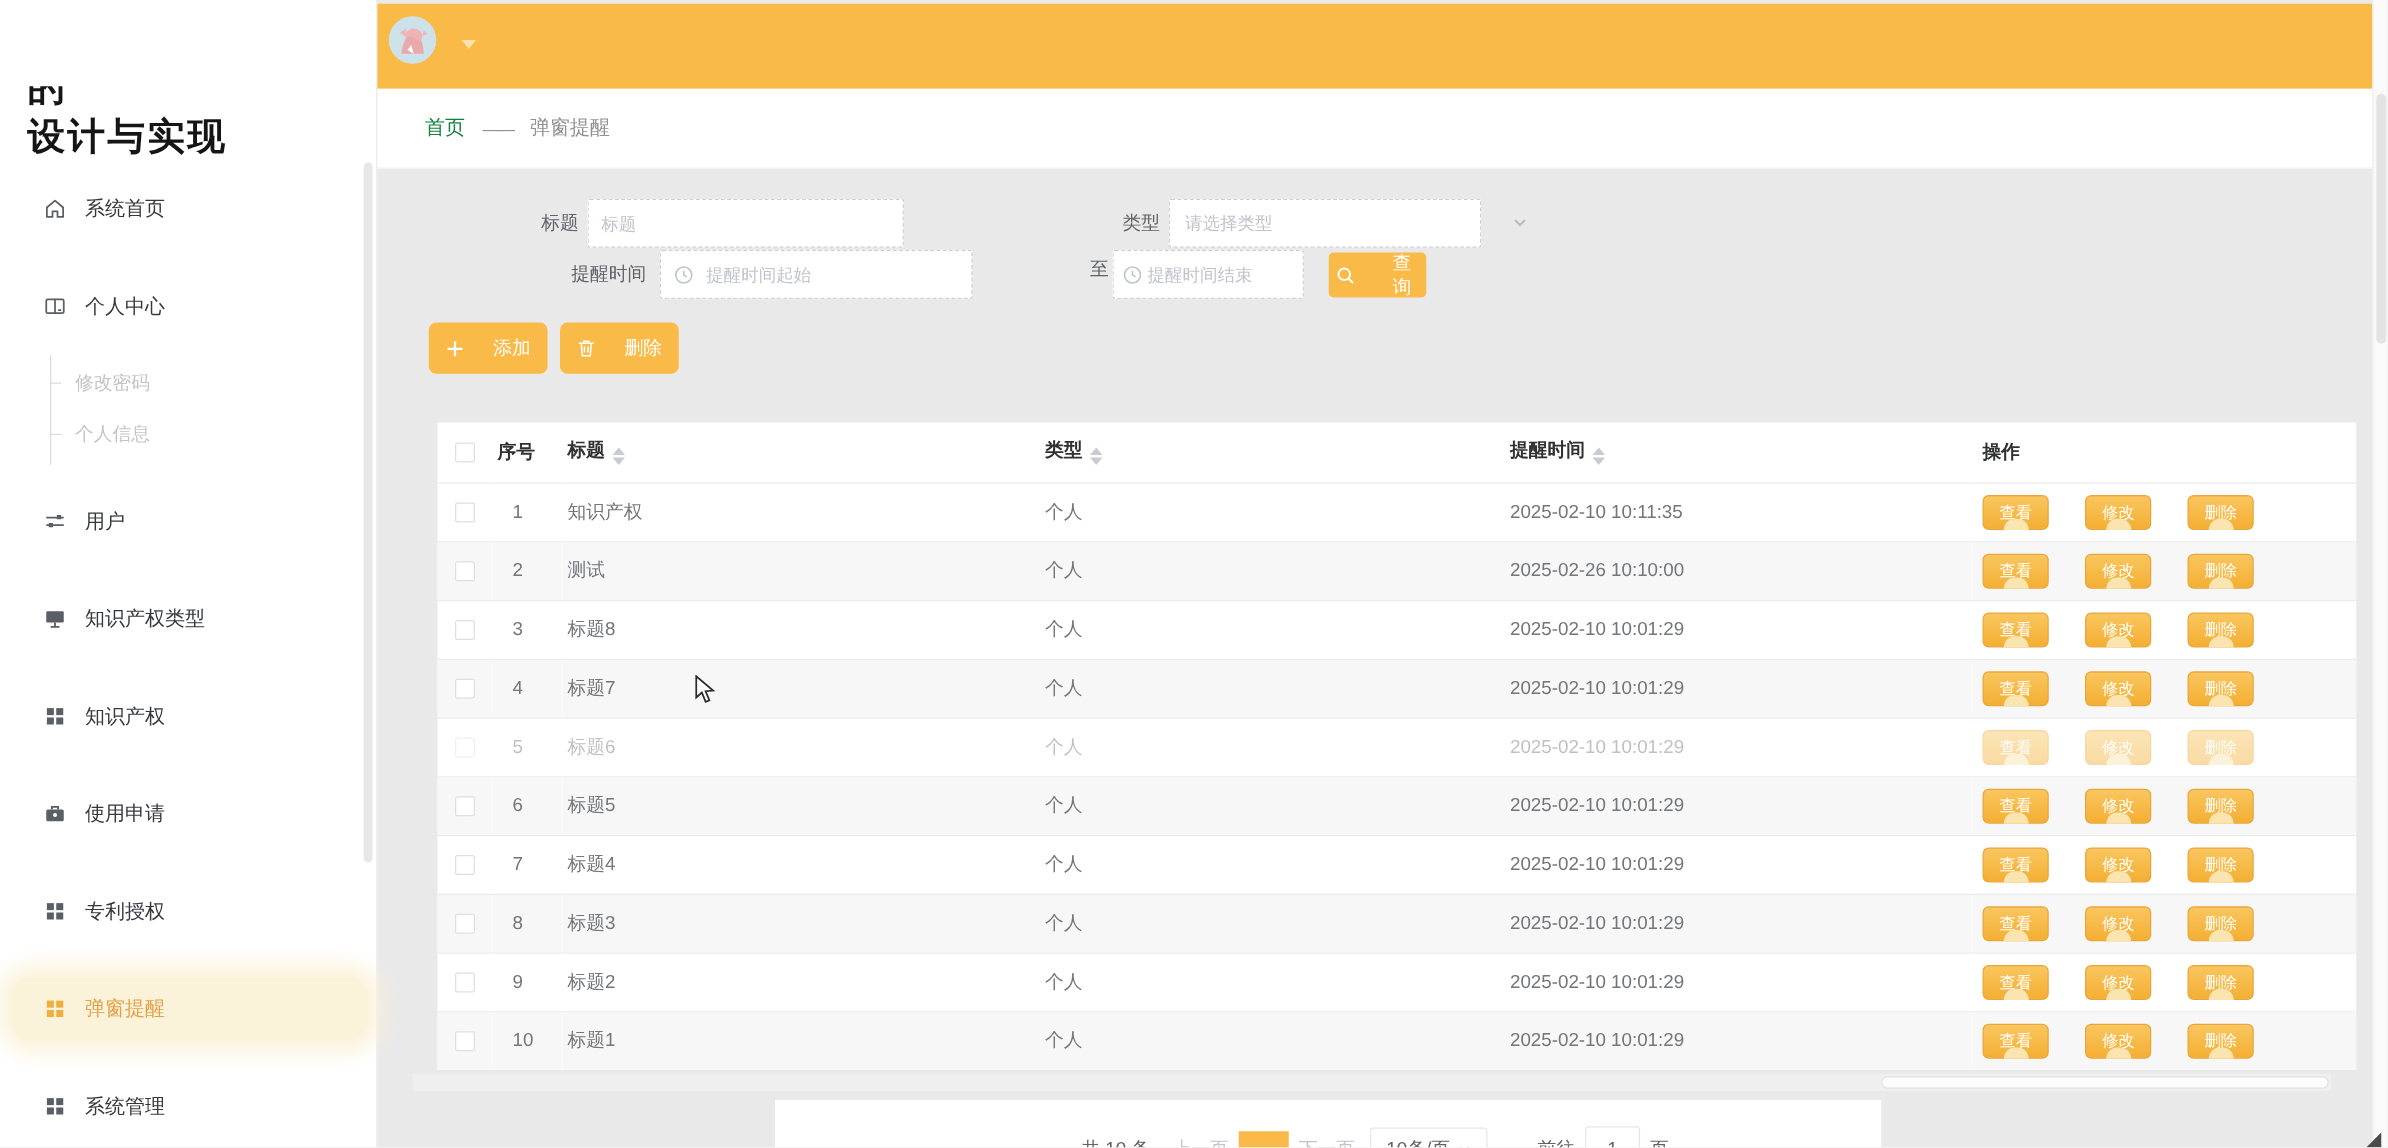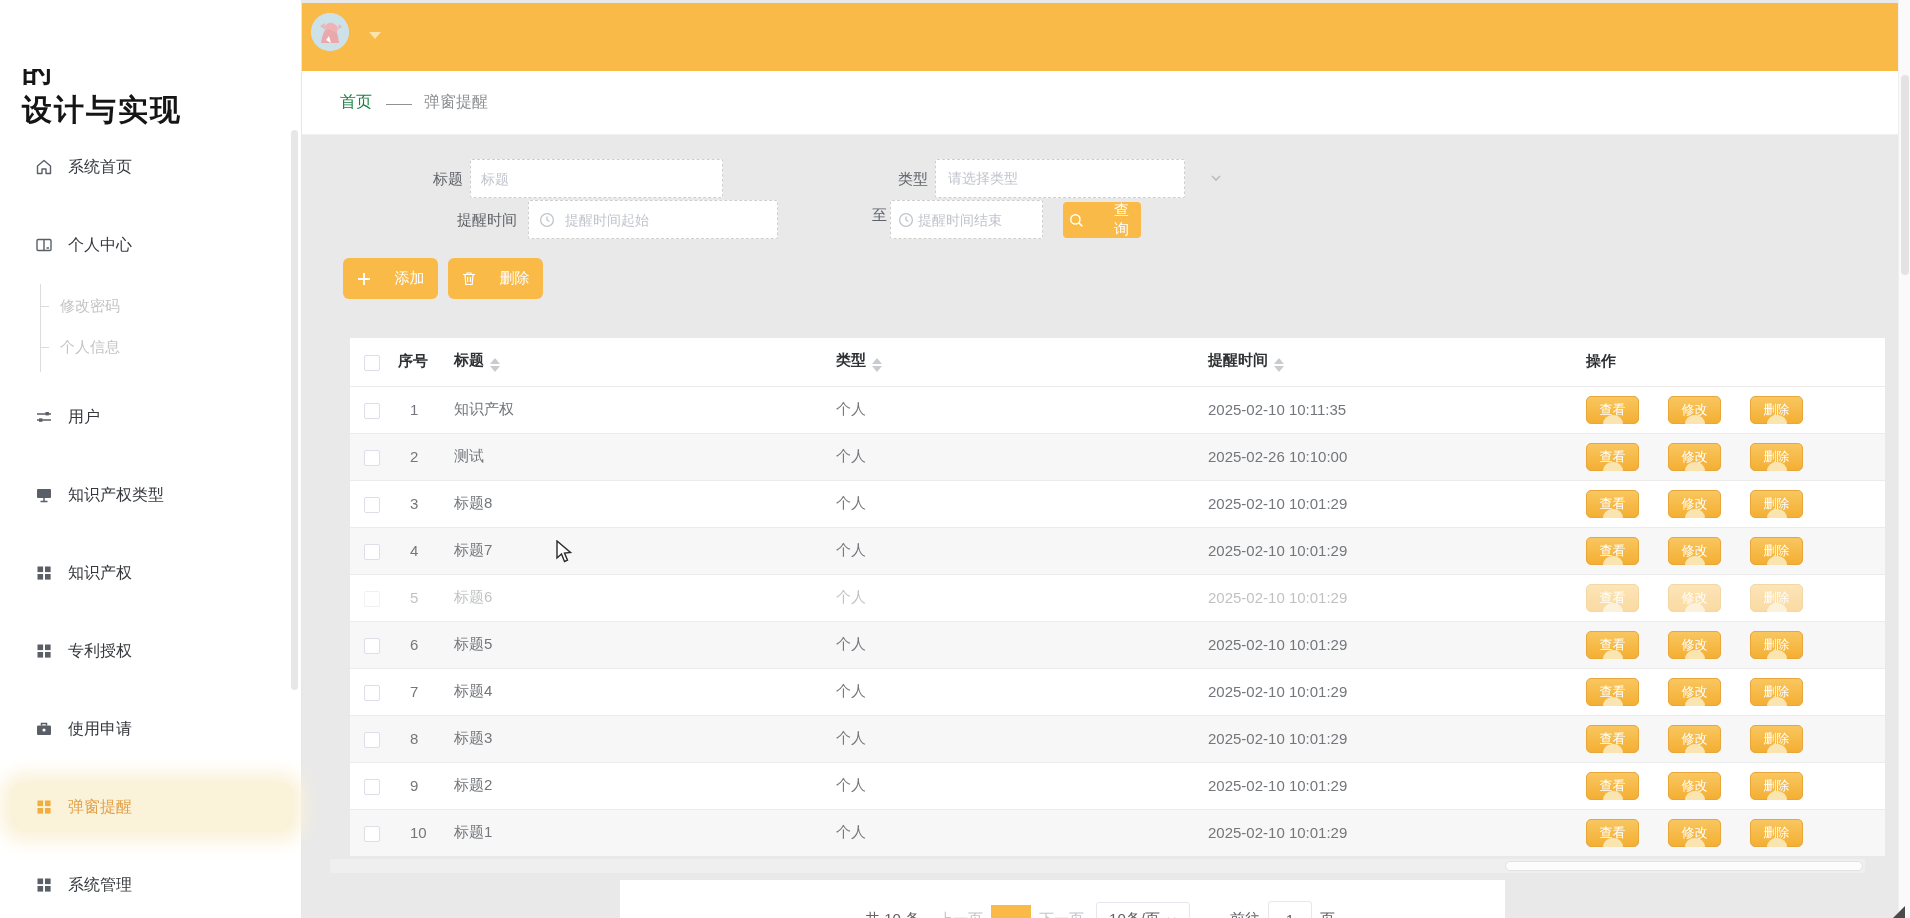--- a/index.html
+++ b/index.html
@@ -147,37 +147,37 @@
               <rect x="10" y="2.5" width="5.6" height="5.6" fill="currentColor"></rect>
               <rect x="2.5" y="10" width="5.6" height="5.6" fill="currentColor"></rect>
               <rect x="10" y="10" width="5.6" height="5.6" fill="currentColor"></rect>
             </svg>
           </span>
           <span class="s-label">知识产权</span>
         </div>
         <div class="side-item">
           <span class="s-icon">
             <svg width="18" height="18" viewBox="0 0 18 18">
+              <rect x="2" y="5.5" width="14" height="9.5" rx="1.2" fill="currentColor"></rect>
+              <path d="M6.5 5.5 V3.5 H11.5 V5.5" fill="none" stroke="currentColor" stroke-width="1.5"></path>
+              <circle cx="9" cy="10" r="1.6" fill="#fff"></circle>
+            </svg>
+          </span>
+          <span class="s-label">使用申请</span>
+        </div>
+        <div class="side-item">
+          <span class="s-icon">
+            <svg width="18" height="18" viewBox="0 0 18 18">
               <rect x="2.5" y="2.5" width="5.6" height="5.6" fill="currentColor"></rect>
               <rect x="10" y="2.5" width="5.6" height="5.6" fill="currentColor"></rect>
               <rect x="2.5" y="10" width="5.6" height="5.6" fill="currentColor"></rect>
               <rect x="10" y="10" width="5.6" height="5.6" fill="currentColor"></rect>
             </svg>
           </span>
           <span class="s-label">专利授权</span>
-        </div>
-        <div class="side-item">
-          <span class="s-icon">
-            <svg width="18" height="18" viewBox="0 0 18 18">
-              <rect x="2" y="5.5" width="14" height="9.5" rx="1.2" fill="currentColor"></rect>
-              <path d="M6.5 5.5 V3.5 H11.5 V5.5" fill="none" stroke="currentColor" stroke-width="1.5"></path>
-              <circle cx="9" cy="10" r="1.6" fill="#fff"></circle>
-            </svg>
-          </span>
-          <span class="s-label">使用申请</span>
         </div>
         <div class="side-item active">
           <span class="s-icon">
             <svg width="18" height="18" viewBox="0 0 18 18">
               <rect x="2.5" y="2.5" width="5.6" height="5.6" fill="currentColor"></rect>
               <rect x="10" y="2.5" width="5.6" height="5.6" fill="currentColor"></rect>
               <rect x="2.5" y="10" width="5.6" height="5.6" fill="currentColor"></rect>
               <rect x="10" y="10" width="5.6" height="5.6" fill="currentColor"></rect>
             </svg>
           </span>

